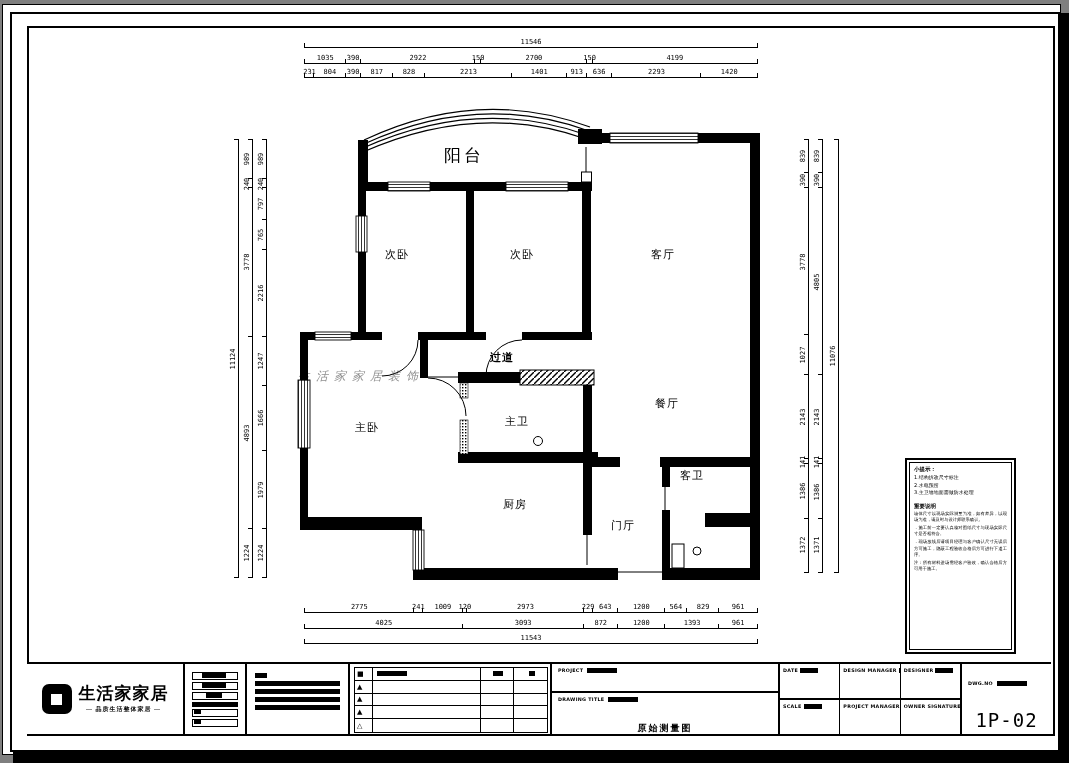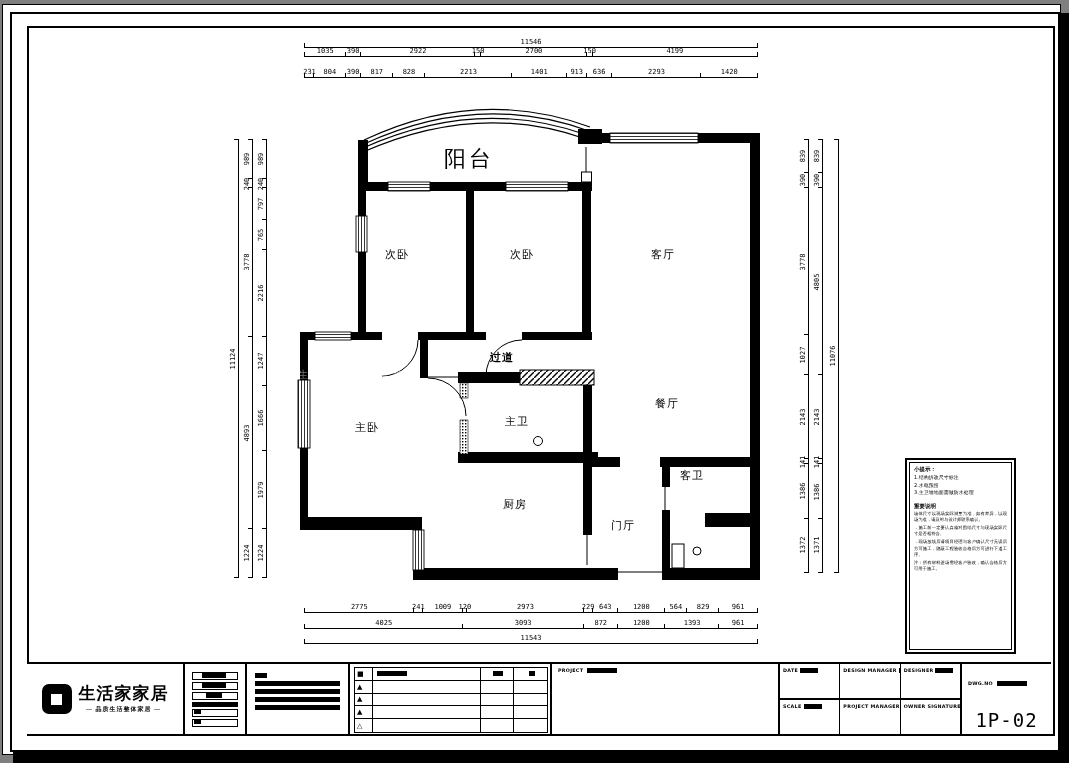--- a/index.html
+++ b/index.html
@@ -9,42 +9,42 @@
   .shadow-r{position:absolute;left:1059px;top:13px;width:10px;height:750px;background:#000;}
   .shadow-b{position:absolute;left:13px;top:752px;width:1056px;height:11px;background:#000;}
   .frame-outer{position:absolute;left:10px;top:12px;width:1046px;height:736px;border:2px solid #000;}
   .frame-inner{position:absolute;left:27px;top:26px;width:1024px;height:706px;border:2px solid #000;}
 
   
   svg.plan{position:absolute;left:0;top:0;width:1069px;height:763px;}
 
   
   .roomlabel{position:absolute;font-size:11px;letter-spacing:1px;white-space:nowrap;}
-  .lbl-balcony{left:444px;top:144px;font-size:22px;letter-spacing:3px;}
+  .lbl-balcony{left:444px;top:144px;font-size:17px;letter-spacing:3px;}
   .lbl-bed1{left:385px;top:247px;}
   .lbl-bed2{left:510px;top:247px;}
   .lbl-living{left:651px;top:247px;}
   .lbl-corridor{left:490px;top:350px;font-weight:bold;}
   .lbl-master{left:355px;top:420px;}
   .lbl-mbath{left:505px;top:414px;}
   .lbl-dining{left:655px;top:396px;}
   .lbl-kitchen{left:503px;top:497px;}
   .lbl-foyer{left:611px;top:518px;}
   .lbl-gbath{left:680px;top:468px;}
-  .watermark{position:absolute;left:298px;top:368px;width:465px;font-size:10px;letter-spacing:6px;
-             color:#ffffff;opacity:.45;white-space:nowrap;overflow:hidden;}
+  .watermark{position:absolute;left:298px;top:368px;width:465px;font-size:12px;letter-spacing:6px;
+             color:#000000;opacity:.45;white-space:nowrap;overflow:hidden;font-style:italic;}
 
   
   .dim-h{position:absolute;left:305px;width:452px;height:12px;display:flex;border-bottom:1px solid #000;}
   .dim-h .seg{flex:1 1 0;position:relative;min-width:0;}
   .dim-h .seg::before{content:"";position:absolute;left:-1px;bottom:-1px;height:5px;border-left:1px solid #000;}
   .dim-h .seg:last-child::after{content:"";position:absolute;right:-1px;bottom:-1px;height:5px;border-right:1px solid #000;}
   .dim-h .num{position:absolute;bottom:1px;left:50%;transform:translateX(-50%);
               font:7px "DejaVu Sans Mono",monospace;white-space:nowrap;}
-  .dimtop1{top:35px;} .dimtop2{top:44px;} .dimtop3{top:65px;}
+  .dimtop1{top:35px;} .dimtop2{top:51px;} .dimtop3{top:65px;}
   .dimbot1{top:600px;} .dimbot2{top:616px;} .dimbot3{top:631px;}
 
   .dim-v{position:absolute;top:140px;height:437px;width:12px;display:flex;flex-direction:column;border-right:1px solid #000;}
   .dim-v .seg{flex:1 1 0;position:relative;min-height:0;}
   .dim-v .seg::before{content:"";position:absolute;top:-1px;right:-1px;width:5px;border-top:1px solid #000;}
   .dim-v .seg:last-child::after{content:"";position:absolute;bottom:-1px;right:-1px;width:5px;border-bottom:1px solid #000;}
   .dim-v .num{position:absolute;top:50%;right:1px;writing-mode:vertical-rl;
               transform:translateY(-50%) rotate(180deg);font:7px "DejaVu Sans Mono",monospace;white-space:nowrap;}
   .dimleft1{left:226px;} .dimleft2{left:240px;} .dimleft3{left:254px;}
   .dimright1{left:796px;top:140px;height:432px;} .dimright2{left:810px;top:140px;height:432px;}
@@ -548,20 +548,24 @@
       <div class="rev-cell lastrow"></div>
       <div class="rev-cell lastrow"></div>
       <div class="rev-cell lastrow"></div>
     </div>
   </div>
 
   <div class="tb-cell tb-project">
     <div class="tb-prow">
       <span class="tb-label">PROJECT</span><span class="tb-bar"></span>
     </div>
+    <div class="tb-prow">
+      <span class="tb-label">DRAWING TITLE</span><span class="tb-bar"></span>
+      <div class="tb-drawingtitle">原始测量图</div>
+    </div>
   </div>
 
   <div class="tb-cell tb-grid">
     <div class="tb-grow">
       <div class="tb-gcell"><span class="tb-label">DATE</span><span class="tb-bar"></span></div>
       <div class="tb-gcell"><span class="tb-label">DESIGN MANAGER</span><span class="tb-bar"></span></div>
       <div class="tb-gcell"><span class="tb-label">DESIGNER</span><span class="tb-bar"></span></div>
     </div>
     <div class="tb-grow">
       <div class="tb-gcell"><span class="tb-label">SCALE</span><span class="tb-bar"></span></div>

